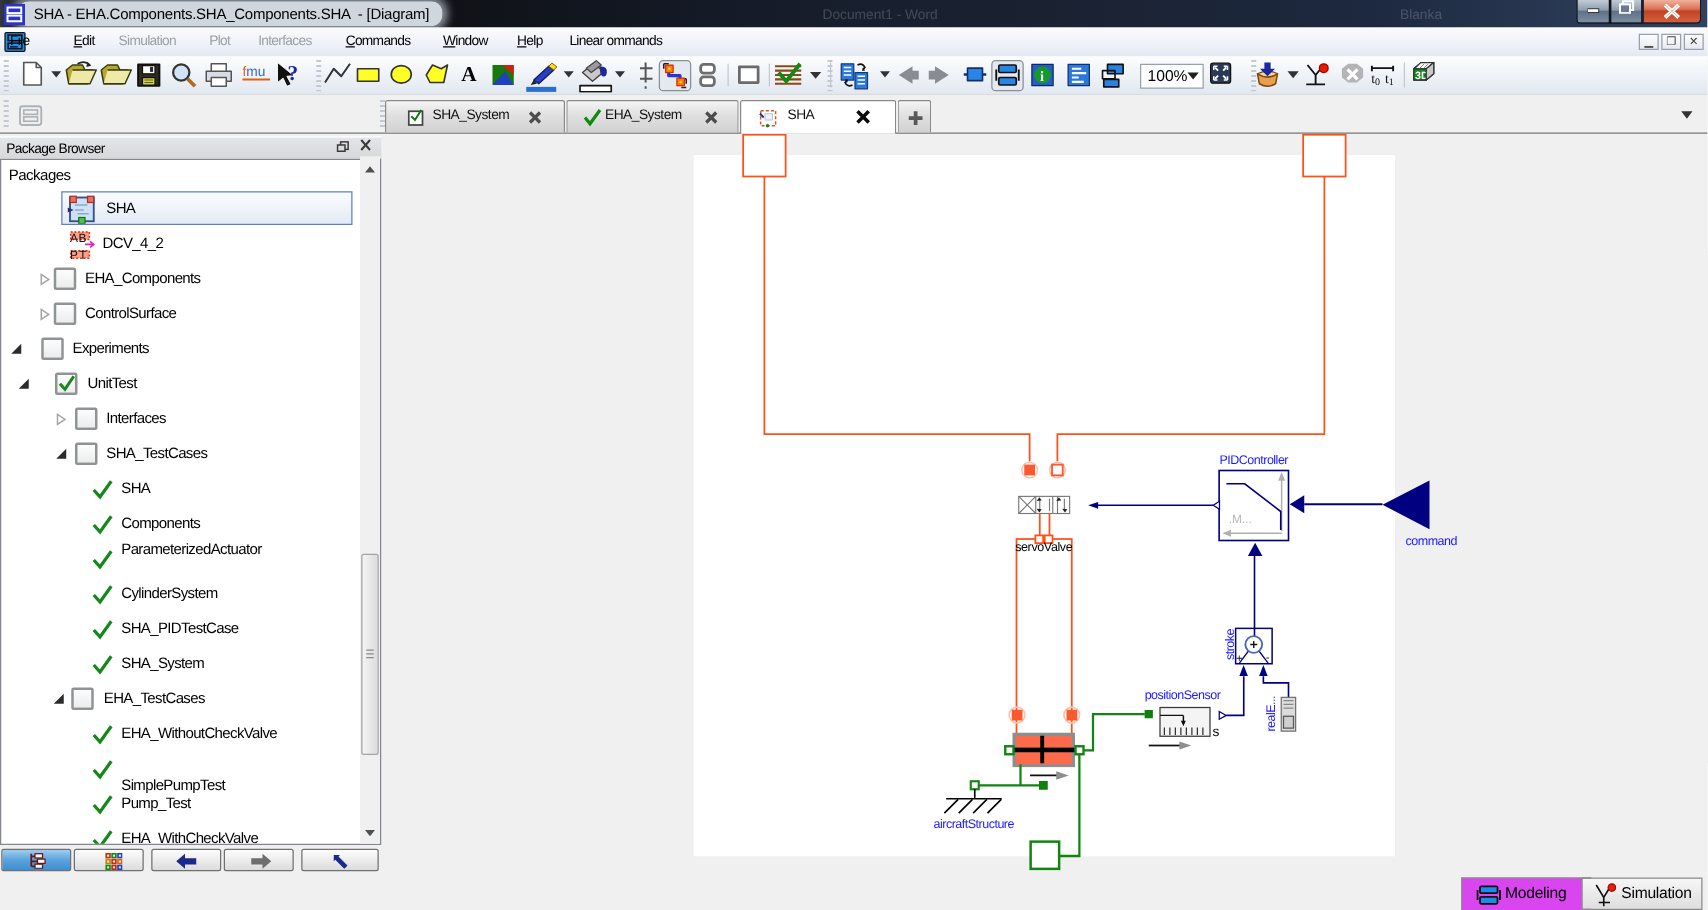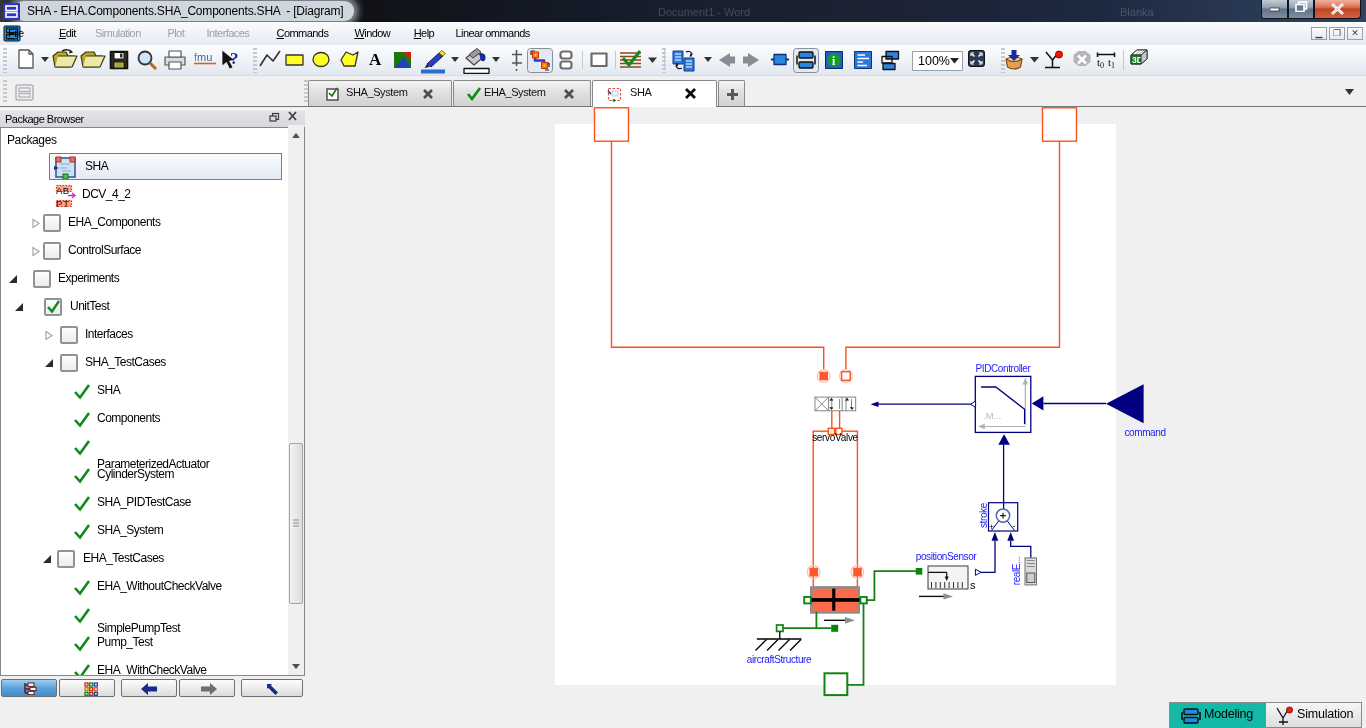--- a/index.html
+++ b/index.html
@@ -326,21 +326,21 @@
         <path d="M3 9 L8 14.5 L17 2" stroke="#15881c" stroke-width="2.6" fill="none"></path>
       </svg>
 <div class="abs t" style="left:95px;top:258px">SHA</div>
 <svg class="abs" style="left:70px;top:286px" width="20" height="18">
         <path d="M3 9 L8 14.5 L17 2" stroke="#15881c" stroke-width="2.6" fill="none"></path>
       </svg>
 <div class="abs t" style="left:95px;top:286px">Components</div>
 <svg class="abs" style="left:70px;top:314px" width="20" height="18">
         <path d="M3 9 L8 14.5 L17 2" stroke="#15881c" stroke-width="2.6" fill="none"></path>
       </svg>
-<div class="abs t" style="left:95px;top:332px">ParameterizedActuator</div>
+<div class="abs t" style="left:95px;top:307px">ParameterizedActuator</div>
 <svg class="abs" style="left:70px;top:342px" width="20" height="18">
         <path d="M3 9 L8 14.5 L17 2" stroke="#15881c" stroke-width="2.6" fill="none"></path>
       </svg>
 <div class="abs t" style="left:95px;top:342px">CylinderSystem</div>
 <svg class="abs" style="left:70px;top:370px" width="20" height="18">
         <path d="M3 9 L8 14.5 L17 2" stroke="#15881c" stroke-width="2.6" fill="none"></path>
       </svg>
 <div class="abs t" style="left:95px;top:370px">SHA_PIDTestCase</div>
 <svg class="abs" style="left:70px;top:398px" width="20" height="18">
         <path d="M3 9 L8 14.5 L17 2" stroke="#15881c" stroke-width="2.6" fill="none"></path>
@@ -414,21 +414,21 @@
         <path d="M10 1 L17 7 L10 13 V9.5 H1 V4.5 H10 Z" fill="#6e6e6e"></path>
       </svg>
     </div>
 <div class="abs pbtn" style="left:241px;width:62px">
       <svg class="abs" style="left:23px;top:2px" width="15" height="14">
         <path d="M2 2 L7 2 L5.8 3.2 L13 10.4 L10.4 13 L3.2 5.8 L2 7 Z" fill="#1a2a8a"></path>
       </svg>
     </div>
 
 <div class="abs" id="status"></div>
-<div class="abs stab" style="left:1169px;width:104px;background:#14b8a6;border-bottom:none">
+<div class="abs stab" style="left:1169px;width:104px;background:#d946ef;border-bottom:none">
       <svg class="abs" style="left:11px;top:4px" width="20" height="18">
         <rect x="3" y="2" width="14" height="5.5" rx="1" fill="#1e8ae8" stroke="#111" stroke-width="1.4"></rect>
         <rect x="3" y="10.5" width="14" height="5.5" rx="1" fill="#1e8ae8" stroke="#111" stroke-width="1.4"></rect>
         <path d="M1 5 V13 M19 5 V13" stroke="#111" stroke-width="1.6"></path>
       </svg>
       <span class="t" style="left:34px;top:4px">Modeling</span>
     </div>
 <div class="abs stab" style="left:1265px;width:97px;background:linear-gradient(#f6f6f6,#dedede)">
       <svg class="abs" style="left:9px;top:3px" width="18" height="20">
         <path d="M2 2 L8 12 L14 2 M8 12 V19 M4 16 H13" stroke="#111" stroke-width="1.3" fill="none"></path>

